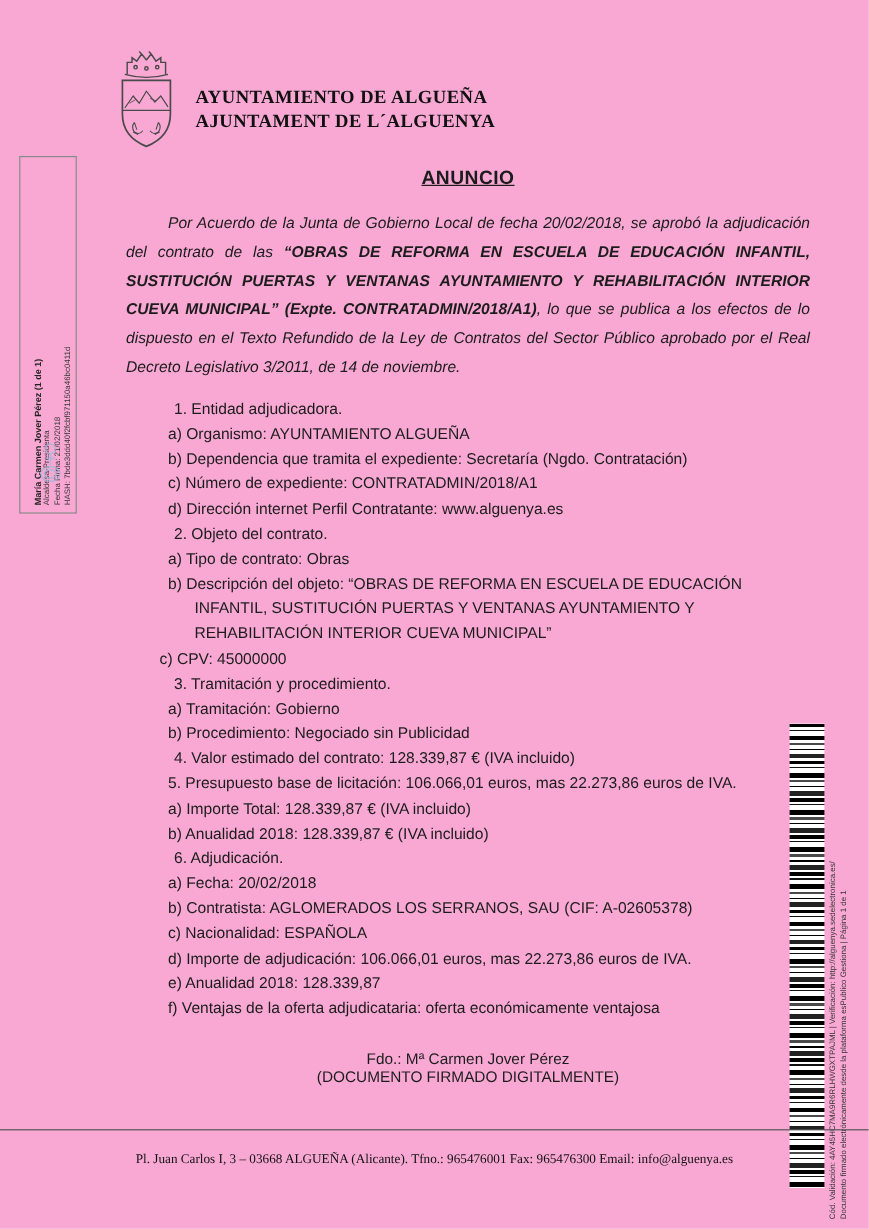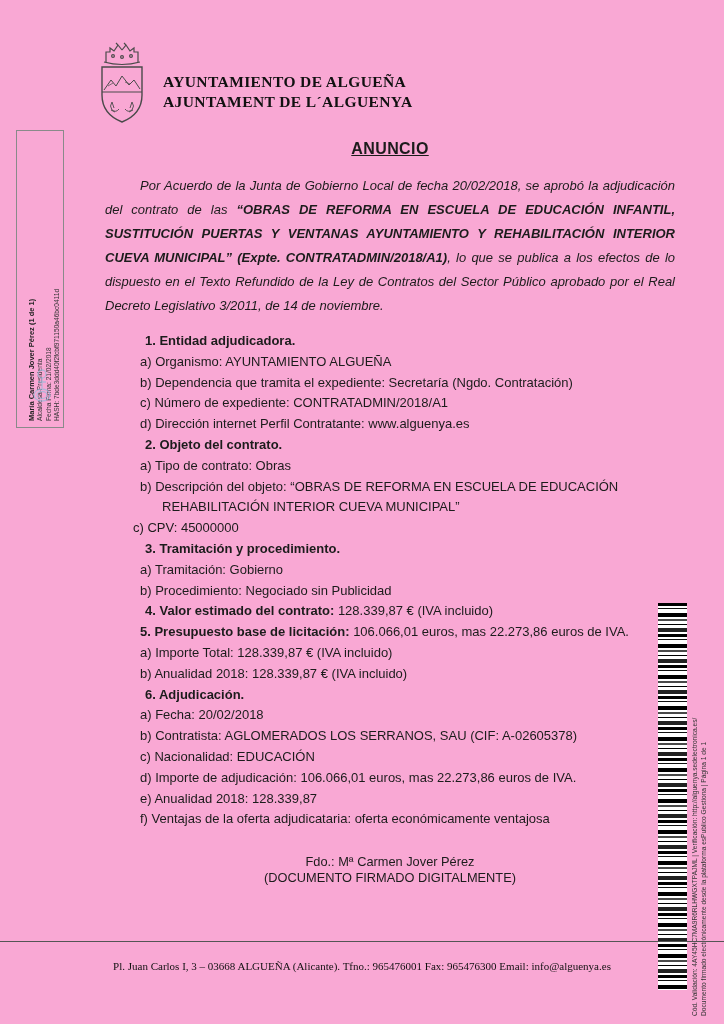--- a/index.html
+++ b/index.html
@@ -33,21 +33,21 @@
       #222 25px,#222 29px,#fff 29px,#fff 31px);}
 
   
   .content{position:absolute;left:105px;top:140px;width:570px;}
   .doc-title{text-align:center;font-size:16px;font-weight:700;text-decoration:underline;
              letter-spacing:.4px;}
   .intro{margin-top:16px;font-size:13px;line-height:24px;text-align:justify;text-indent:35px;font-style:italic;}
   .intro .b{font-weight:700;}
   .lines{margin-top:6px;font-size:13px;}
   .row{line-height:20.8px;white-space:nowrap;}
-  .row .b{font-weight:700;margin-top:28px;}
+  .row .b{font-weight:400;margin-top:28px;}
   .ind-h{padding-left:40px;}
   .ind-i{padding-left:35px;}
   .ind-c{padding-left:28px;}
   .ind-w{padding-left:57px;}
   .sig{margin-top:24px;text-align:center;font-size:12.8px;line-height:15.5px;}
   .sig .s1{font-weight:700;}
 
   
   .footer{position:absolute;left:0;right:0;top:941px;border-top:1px solid #555;
           padding-top:18px;text-align:center;font-family:"Liberation Serif",serif;
@@ -116,20 +116,21 @@
         <div class="row ind-i"><span class="b"></span><span>c) Número de expediente: CONTRATADMIN/2018/A1</span></div>
 
         <div class="row ind-i"><span class="b"></span><span>d) Dirección internet Perfil Contratante: www.alguenya.es</span></div>
 
         <div class="row ind-h"><span class="b">2. Objeto del contrato.</span><span></span></div>
 
         <div class="row ind-i"><span class="b"></span><span>a) Tipo de contrato: Obras</span></div>
 
         <div class="row ind-i"><span class="b"></span><span>b) Descripción del objeto: “OBRAS DE REFORMA EN ESCUELA DE EDUCACIÓN</span></div>
 
+        <div class="row ind-w"><span class="b"></span><span>INFANTIL, SUSTITUCIÓN PUERTAS Y VENTANAS AYUNTAMIENTO Y</span></div>
 
         <div class="row ind-w"><span class="b"></span><span>REHABILITACIÓN INTERIOR CUEVA MUNICIPAL”</span></div>
 
         <div class="row ind-c"><span class="b"></span><span>c) CPV: 45000000</span></div>
 
         <div class="row ind-h"><span class="b">3. Tramitación y procedimiento.</span><span></span></div>
 
         <div class="row ind-i"><span class="b"></span><span>a) Tramitación: Gobierno</span></div>
 
         <div class="row ind-i"><span class="b"></span><span>b) Procedimiento: Negociado sin Publicidad</span></div>
@@ -141,21 +142,21 @@
         <div class="row ind-i"><span class="b"></span><span>a) Importe Total: 128.339,87 € (IVA incluido)</span></div>
 
         <div class="row ind-i"><span class="b"></span><span>b) Anualidad 2018: 128.339,87 € (IVA incluido)</span></div>
 
         <div class="row ind-h"><span class="b">6. Adjudicación.</span><span></span></div>
 
         <div class="row ind-i"><span class="b"></span><span>a) Fecha: 20/02/2018</span></div>
 
         <div class="row ind-i"><span class="b"></span><span>b) Contratista: AGLOMERADOS LOS SERRANOS, SAU (CIF: A-02605378)</span></div>
 
-        <div class="row ind-i"><span class="b"></span><span>c) Nacionalidad: EDUCACIÓN</span></div>
+        <div class="row ind-i"><span class="b"></span><span>c) Nacionalidad: ESPAÑOLA</span></div>
 
         <div class="row ind-i"><span class="b"></span><span>d) Importe de adjudicación: 106.066,01 euros, mas 22.273,86 euros de IVA.</span></div>
 
         <div class="row ind-i"><span class="b"></span><span>e) Anualidad 2018: 128.339,87</span></div>
 
         <div class="row ind-i"><span class="b"></span><span>f) Ventajas de la oferta adjudicataria: oferta económicamente ventajosa</span></div>
       </div>
 
     <div class="sig">
       <div>Fdo.: Mª Carmen Jover Pérez</div>

